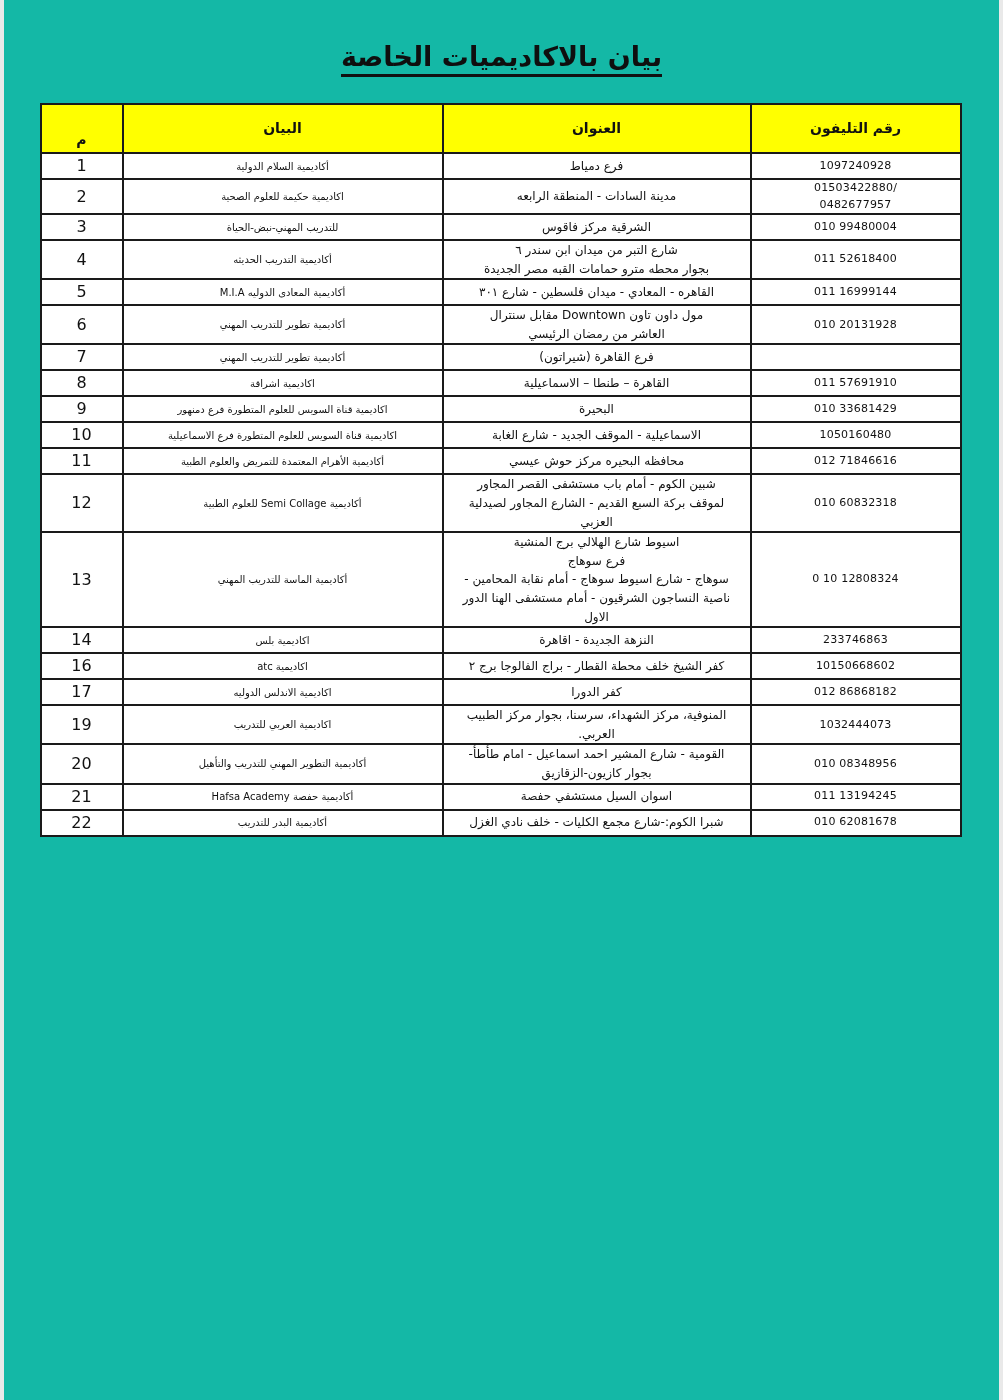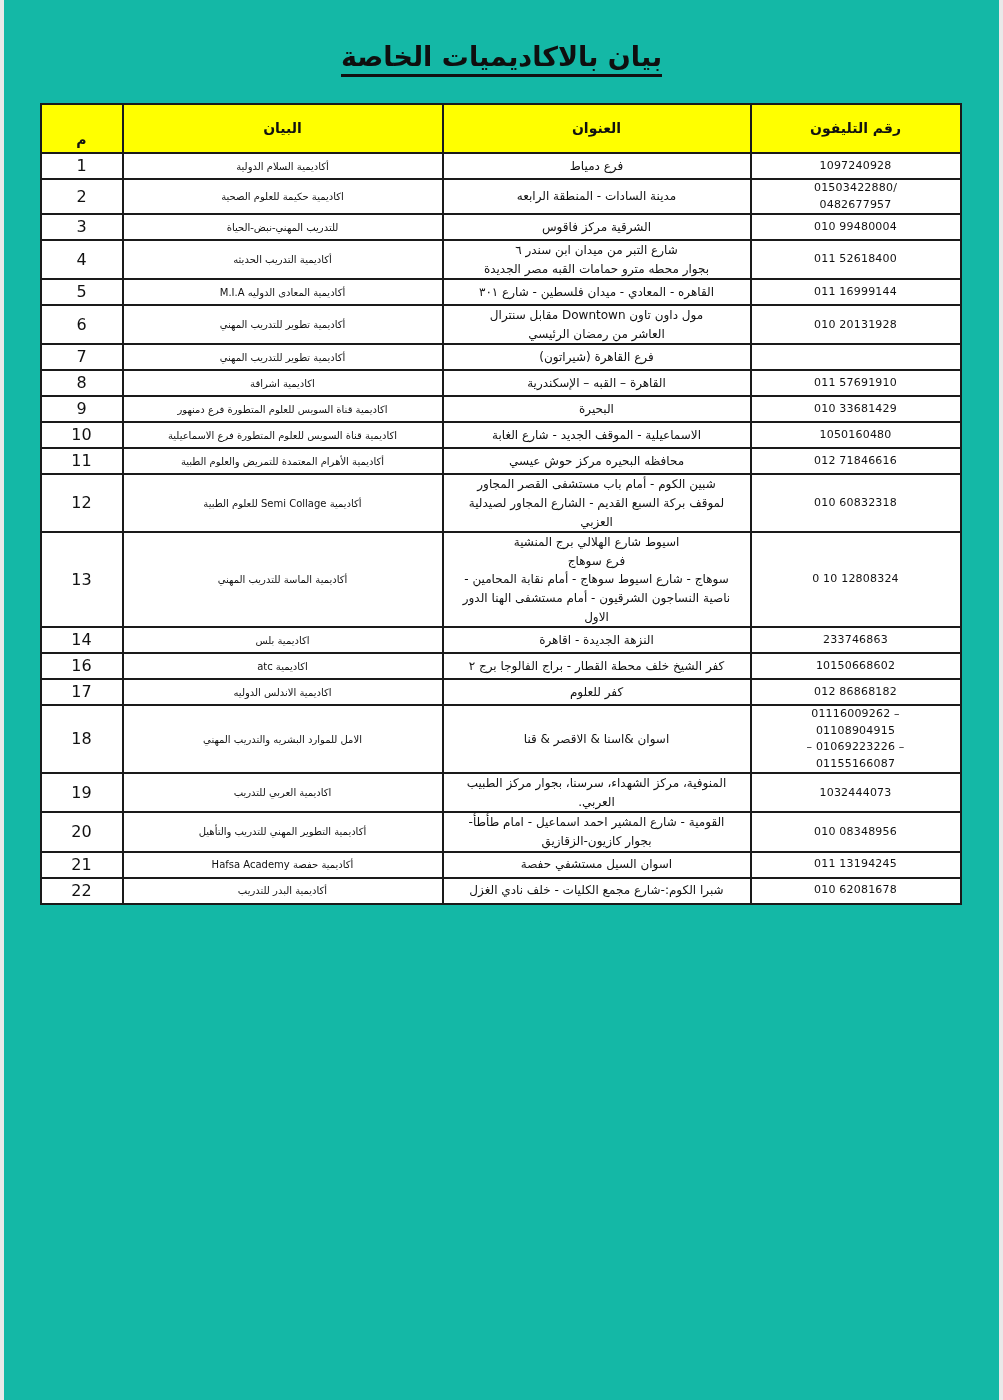--- a/index.html
+++ b/index.html
@@ -170,21 +170,21 @@
             <td class="cell seq">6</td>
           </tr>
           <tr>
             <td class="cell phone"></td>
             <td class="cell address">فرع القاهرة (شيراتون)</td>
             <td class="cell name">أكاديمية تطوير للتدريب المهني</td>
             <td class="cell seq">7</td>
           </tr>
           <tr>
             <td class="cell phone">011 57691910</td>
-            <td class="cell address">القاهرة – القبه – الإسكندرية</td>
+            <td class="cell address">القاهرة – طنطا – الاسماعيلية</td>
             <td class="cell name">اكاديمية اشراقة</td>
             <td class="cell seq">8</td>
           </tr>
           <tr>
             <td class="cell phone">010 33681429</td>
             <td class="cell address">البحيرة</td>
             <td class="cell name">اكاديمية قناة السويس للعلوم المتطورة فرع دمنهور</td>
             <td class="cell seq">9</td>
           </tr>
           <tr>
@@ -224,32 +224,23 @@
             <td class="cell seq">14</td>
           </tr>
           <tr>
             <td class="cell phone">10150668602</td>
             <td class="cell address">كفر الشيخ خلف محطة القطار - براج الفالوجا برج ٢</td>
             <td class="cell name">اكاديمية atc</td>
             <td class="cell seq">16</td>
           </tr>
           <tr>
             <td class="cell phone va-bottom">012 86868182</td>
-            <td class="cell address va-bottom">كفر للعلوم</td>
+            <td class="cell address va-bottom">كفر الدورا</td>
             <td class="cell name va-top">اكاديمية الاندلس الدوليه</td>
             <td class="cell seq">17</td>
-          </tr>
-          <tr>
-            <td class="cell phone va-bottom">01116009262 –
-01108904915
-– 01069223226 –
-01155166087</td>
-            <td class="cell address va-bottom">اسوان &amp;اسنا &amp; الاقصر &amp; قنا</td>
-            <td class="cell name va-bottom">الامل للموارد البشريه والتدريب المهني</td>
-            <td class="cell seq">18</td>
           </tr>
           <tr>
             <td class="cell phone va-bottom">1032444073</td>
             <td class="cell address">المنوفية، مركز الشهداء، سرسنا، بجوار مركز الطبيب
 العربي.</td>
             <td class="cell name va-bottom">اكاديمية العربي للتدريب</td>
             <td class="cell seq">19</td>
           </tr>
           <tr>
             <td class="cell phone va-bottom">010 08348956</td>

